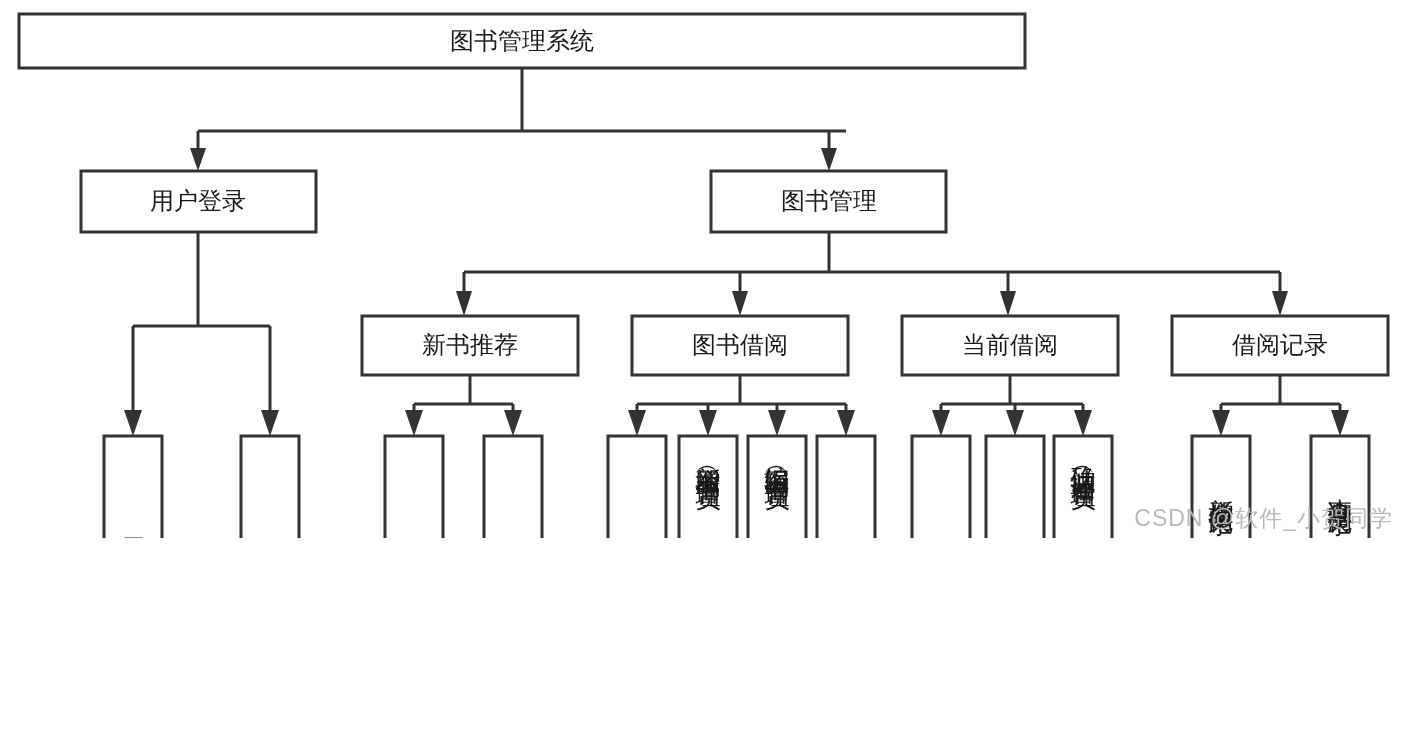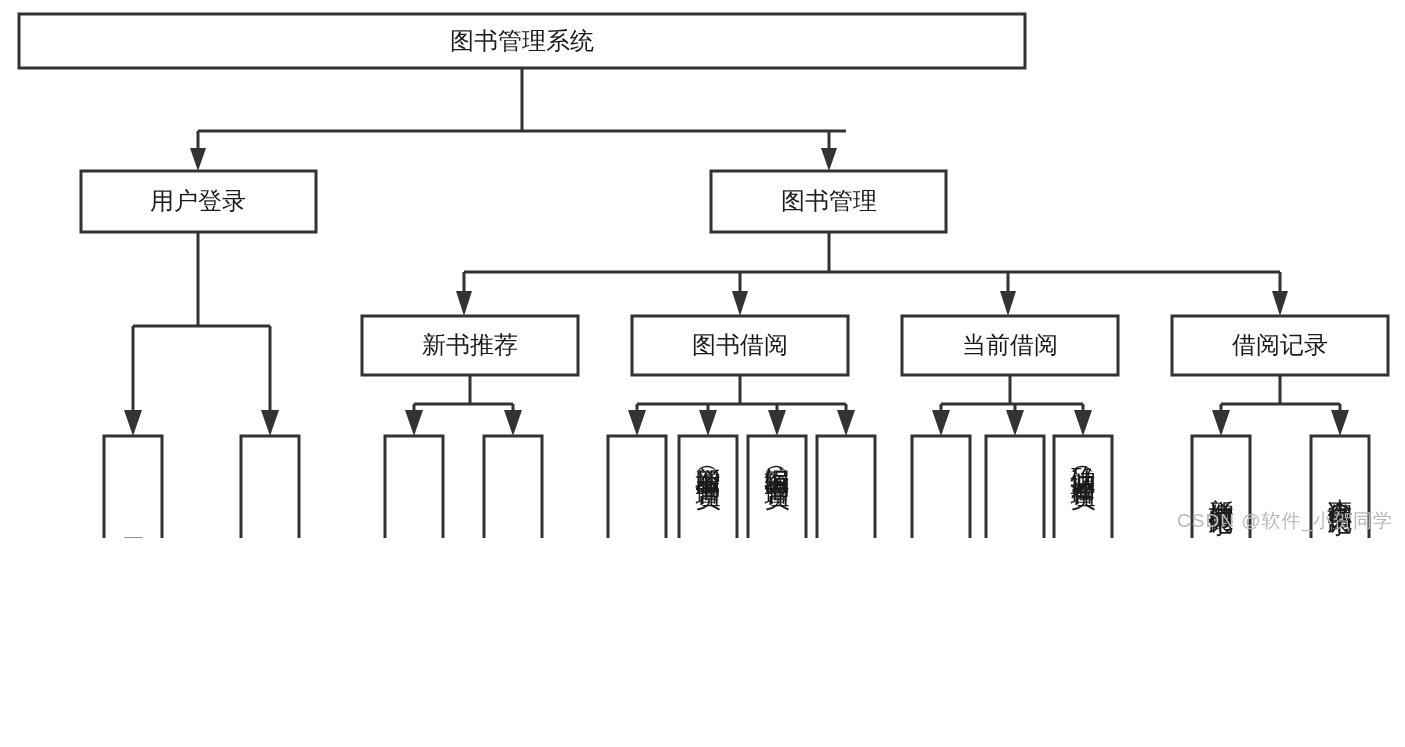--- a/index.html
+++ b/index.html
@@ -66,21 +66,21 @@
     letter-spacing: 3px;
     color: #1a1a1a;
     white-space: nowrap;
     user-select: none;
   }
   .watermark {
     position: absolute;
     right: 12px;
     bottom: 4px;
     font-family: "Liberation Sans", "DejaVu Sans", sans-serif;
-    font-size: 19px;
+    font-size: 23px;
     color: #b9b9b9;
     letter-spacing: 1px;
     white-space: nowrap;
     user-select: none;
   }
 </style>
 </head>
 <body>
 
 <div id="diagram-root">

